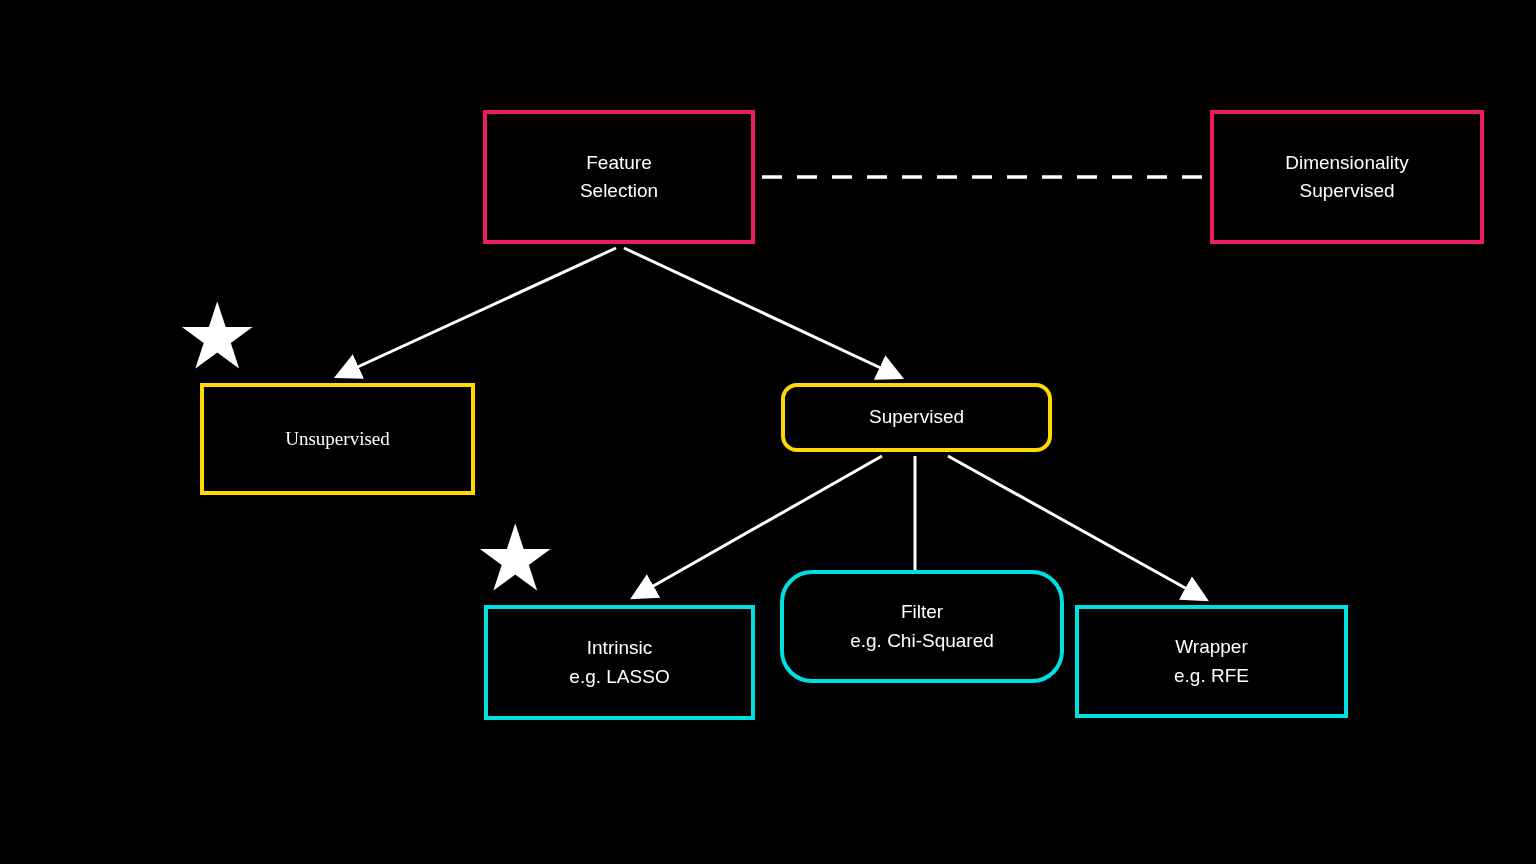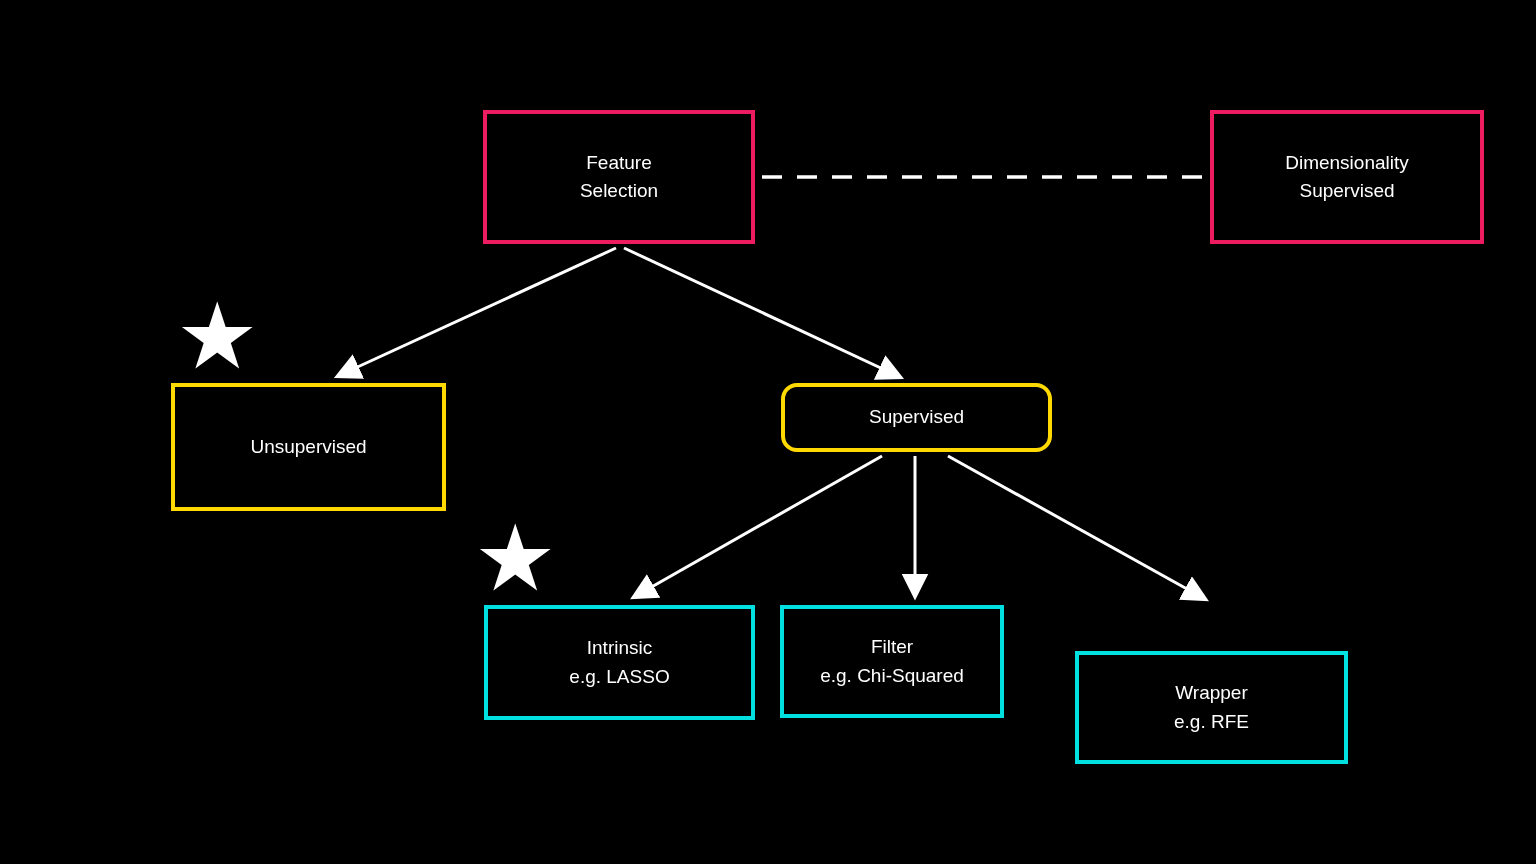--- a/index.html
+++ b/index.html
@@ -35,25 +35,25 @@
     font-size: 19px;
     line-height: 1.5;
     background: #000000;
   }
   .node.pink  { border-color: #ed1b5f; }
   .node.yellow{ border-color: #ffd900; }
   .node.cyan  { border-color: #00e0e0; }
 
   .node-feature-selection        { left: 483px;  top: 110px; width: 272px; height: 134px; }
   .node-dimensionality-reduction { left: 1210px; top: 110px; width: 274px; height: 134px; text-align: center; }
-  .node-unsupervised             { left: 171px;  top: 383px; width: 275px; height: 128px; }
+  .node-unsupervised             { left: 200px;  top: 383px; width: 275px; height: 112px; font-family: Liberation Serif, serif; }
   .node-supervised               { left: 781px;  top: 383px; width: 271px; height: 69px; border-radius: 16px;  }
   .node-intrinsic                { left: 484px;  top: 605px; width: 271px; height: 115px; }
-  .node-filter                   { left: 780px;  top: 605px; width: 224px; height: 113px; }
-  .node-wrapper                  { left: 1075px; top: 605px; width: 273px; height: 113px; margin-top: 46px; }
+  .node-filter                   { left: 780px;  top: 570px; width: 284px; height: 113px; border-radius: 32px; }
+  .node-wrapper                  { left: 1075px; top: 605px; width: 273px; height: 113px; }
 
   .star {
     position: absolute;
     color: #ffffff;
     font-size: 92px;
     line-height: 1;
     user-select: none;
   }
   .star-1 { left: 176px; top: 290px; }
   .star-2 { left: 474px; top: 512px; }

